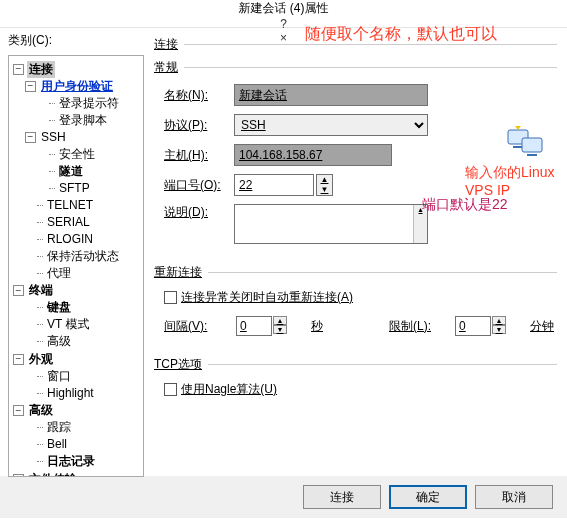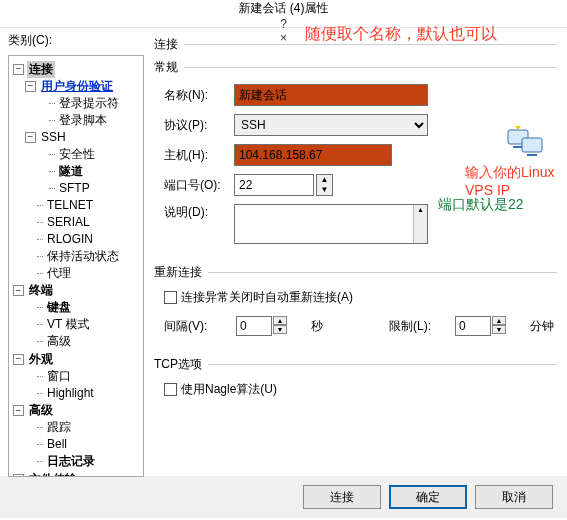--- a/index.html
+++ b/index.html
@@ -14,31 +14,31 @@
 .tree ul { list-style: none; }
 .tree li { line-height: 17px; white-space: nowrap; }
 .node { display: flex; align-items: center; cursor: default; }
 .toggle { width: 11px; height: 11px; border: 1px solid #888; display: inline-flex; align-items: center; justify-content: center; font-size: 10px; line-height: 1; margin-right: 3px; background: #fff; color: #333; }
 .dots { display: inline-block; width: 6px; border-top: 1px dotted #888; margin-right: 2px; vertical-align: middle; }
 .lbl { padding: 0 2px; }
 .bold { font-weight: bold; }
 .link { color: #0033cc; text-decoration: underline; }
 .sel { background: #cccccc; }
 .pad0 { padding-left: 2px; } .pad1 { padding-left: 14px; } .pad2 { padding-left: 26px; } .pad3 { padding-left: 38px; }
-.right { flex: 1; padding: 2px 10px 6px 4px; position: relative; }
+.right { flex: 1; padding: 2px 10px 6px 4px; position: relative; text-decoration: underline; }
 .ann1 { position: absolute; right: 70px; top: -4px; color: #ff3a25; font-size: 16px; line-height: 20px; z-index: 5; }
 .ann2 { position: absolute; left: 315px; top: 136px; color: #ff3a25; font-size: 14px; z-index: 5; }
-.ann3 { position: absolute; left: 272px; top: 168px; color: #15803d; font-size: 14px; z-index: 5; margin-left: 16px; }
+.ann3 { position: absolute; left: 272px; top: 168px; color: #be185d; font-size: 14px; z-index: 5; }
 .group-head { font-size: 12px; display: flex; align-items: center; margin-top: 6px; margin-bottom: 6px; }
 .group-head .gh-text { margin-right: 6px; }
 .group-head .gh-line { flex: 1; border-top: 1px solid #ccc; }
 .group-body { padding: 2px 0 6px 10px; }
 .row { display: flex; align-items: center; margin-bottom: 8px; }
 .row .rlabel { width: 70px; }
-.in-text { border: 1px solid #707070; height: 22px; padding: 2px 4px; font-size: 12px; background: #c2410c; }
+.in-text { border: 1px solid #707070; height: 22px; padding: 2px 4px; font-size: 12px; background: #a3a3a3; }
 .in-select { border: 1px solid #707070; height: 22px; padding: 1px 2px; font-size: 12px; background: #efefef; }
 .spin { display: flex; }
 .spin input { width: 80px; border: 1px solid #707070; height: 22px; padding: 2px 4px; font-size: 12px; }
 .spin .arrows { display: flex; flex-direction: column; border: 1px solid #707070; margin-left: 2px; }
 .spin .arrows div { width: 15px; height: 10px; font-size: 8px; line-height: 10px; text-align: center; background: #efefef; }
 .textarea { border: 1px solid #707070; width: 194px; height: 40px; display: flex; }
 .textarea .ta-body { flex: 1; }
 .textarea .ta-up { width: 14px; background: #efefef; display: flex; align-items: flex-start; justify-content: center; font-size: 8px; border-left: 1px solid #bbb; }
 .icons-img { width: 38px; height: 34px; position: absolute; right: 22px; top: 96px; }
 .chk { display: flex; align-items: center; gap: 4px; }

